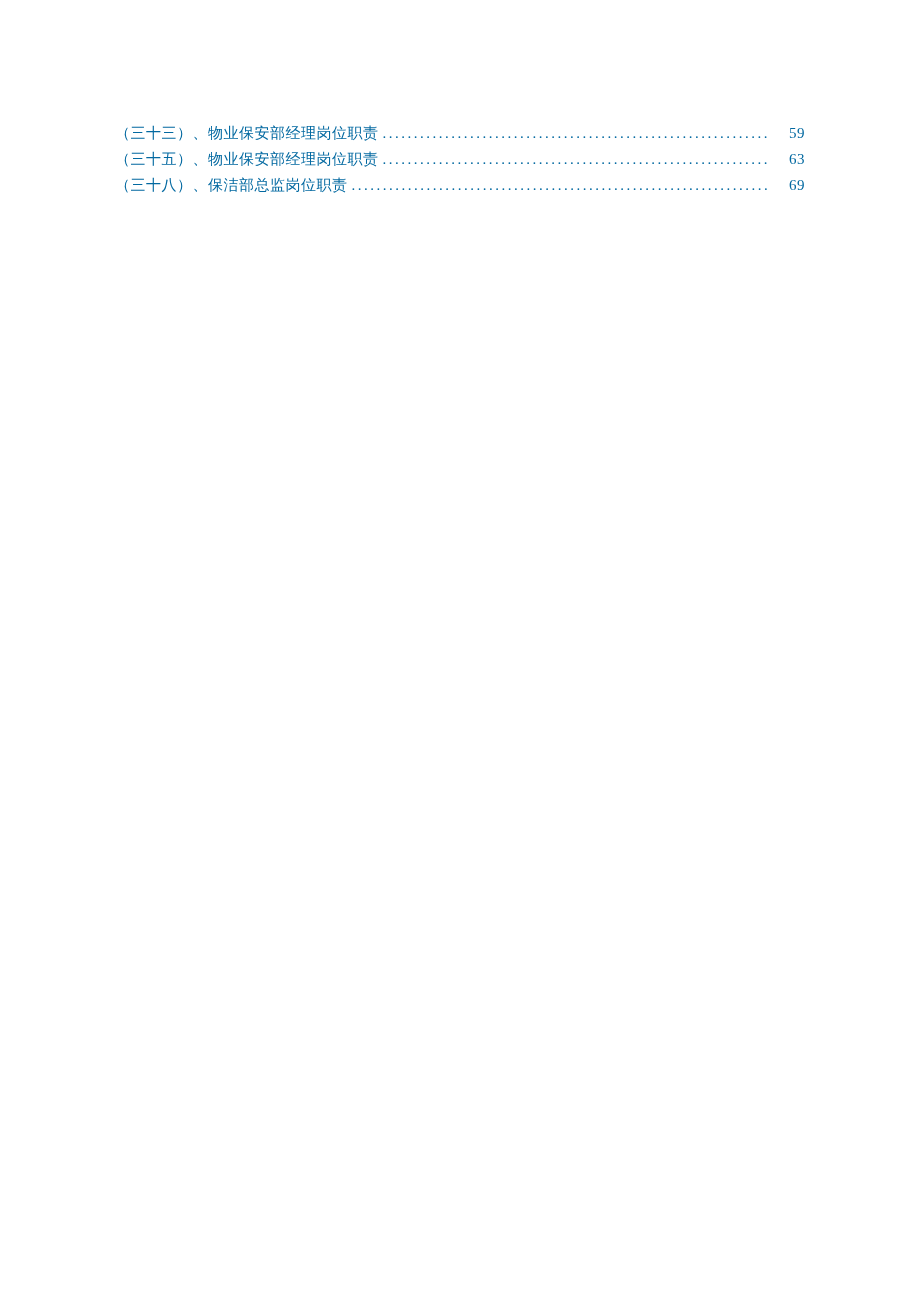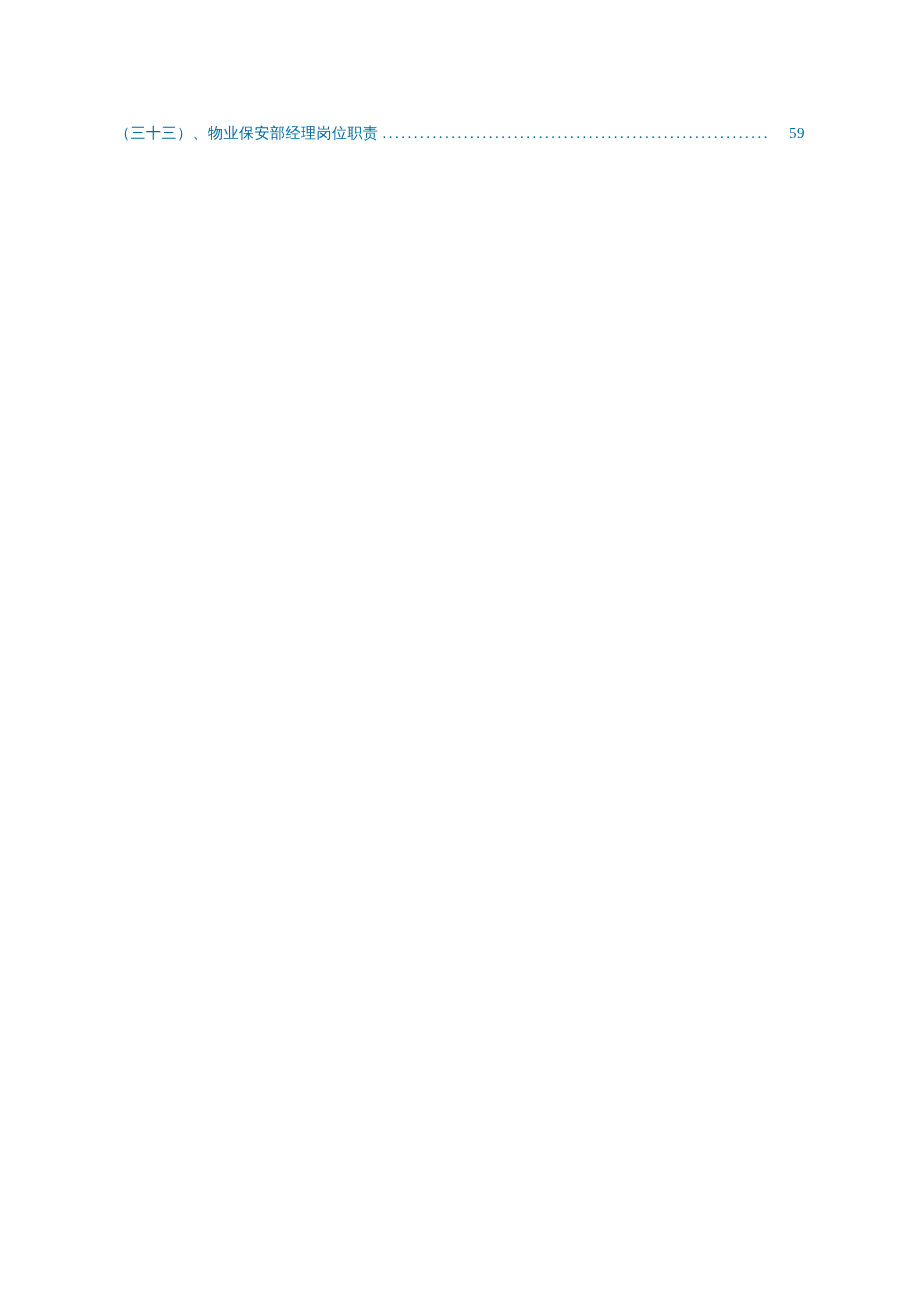--- a/index.html
+++ b/index.html
@@ -53,13 +53,25 @@
 </head>
 <body>
 
 <div class="toc-container">
   <div class="toc-entry">
     <span class="toc-number">（三十三）、</span>
     <span class="toc-title">物业保安部经理岗位职责</span>
     <span class="toc-dots"></span>
     <span class="toc-page">59</span>
   </div>
+  <div class="toc-entry">
+    <span class="toc-number">（三十五）、</span>
+    <span class="toc-title">物业保安部经理岗位职责</span>
+    <span class="toc-dots"></span>
+    <span class="toc-page">63</span>
+  </div>
+  <div class="toc-entry">
+    <span class="toc-number">（三十八）、</span>
+    <span class="toc-title">保洁部总监岗位职责</span>
+    <span class="toc-dots"></span>
+    <span class="toc-page">69</span>
+  </div>
 </div>
 
 </body></html>

